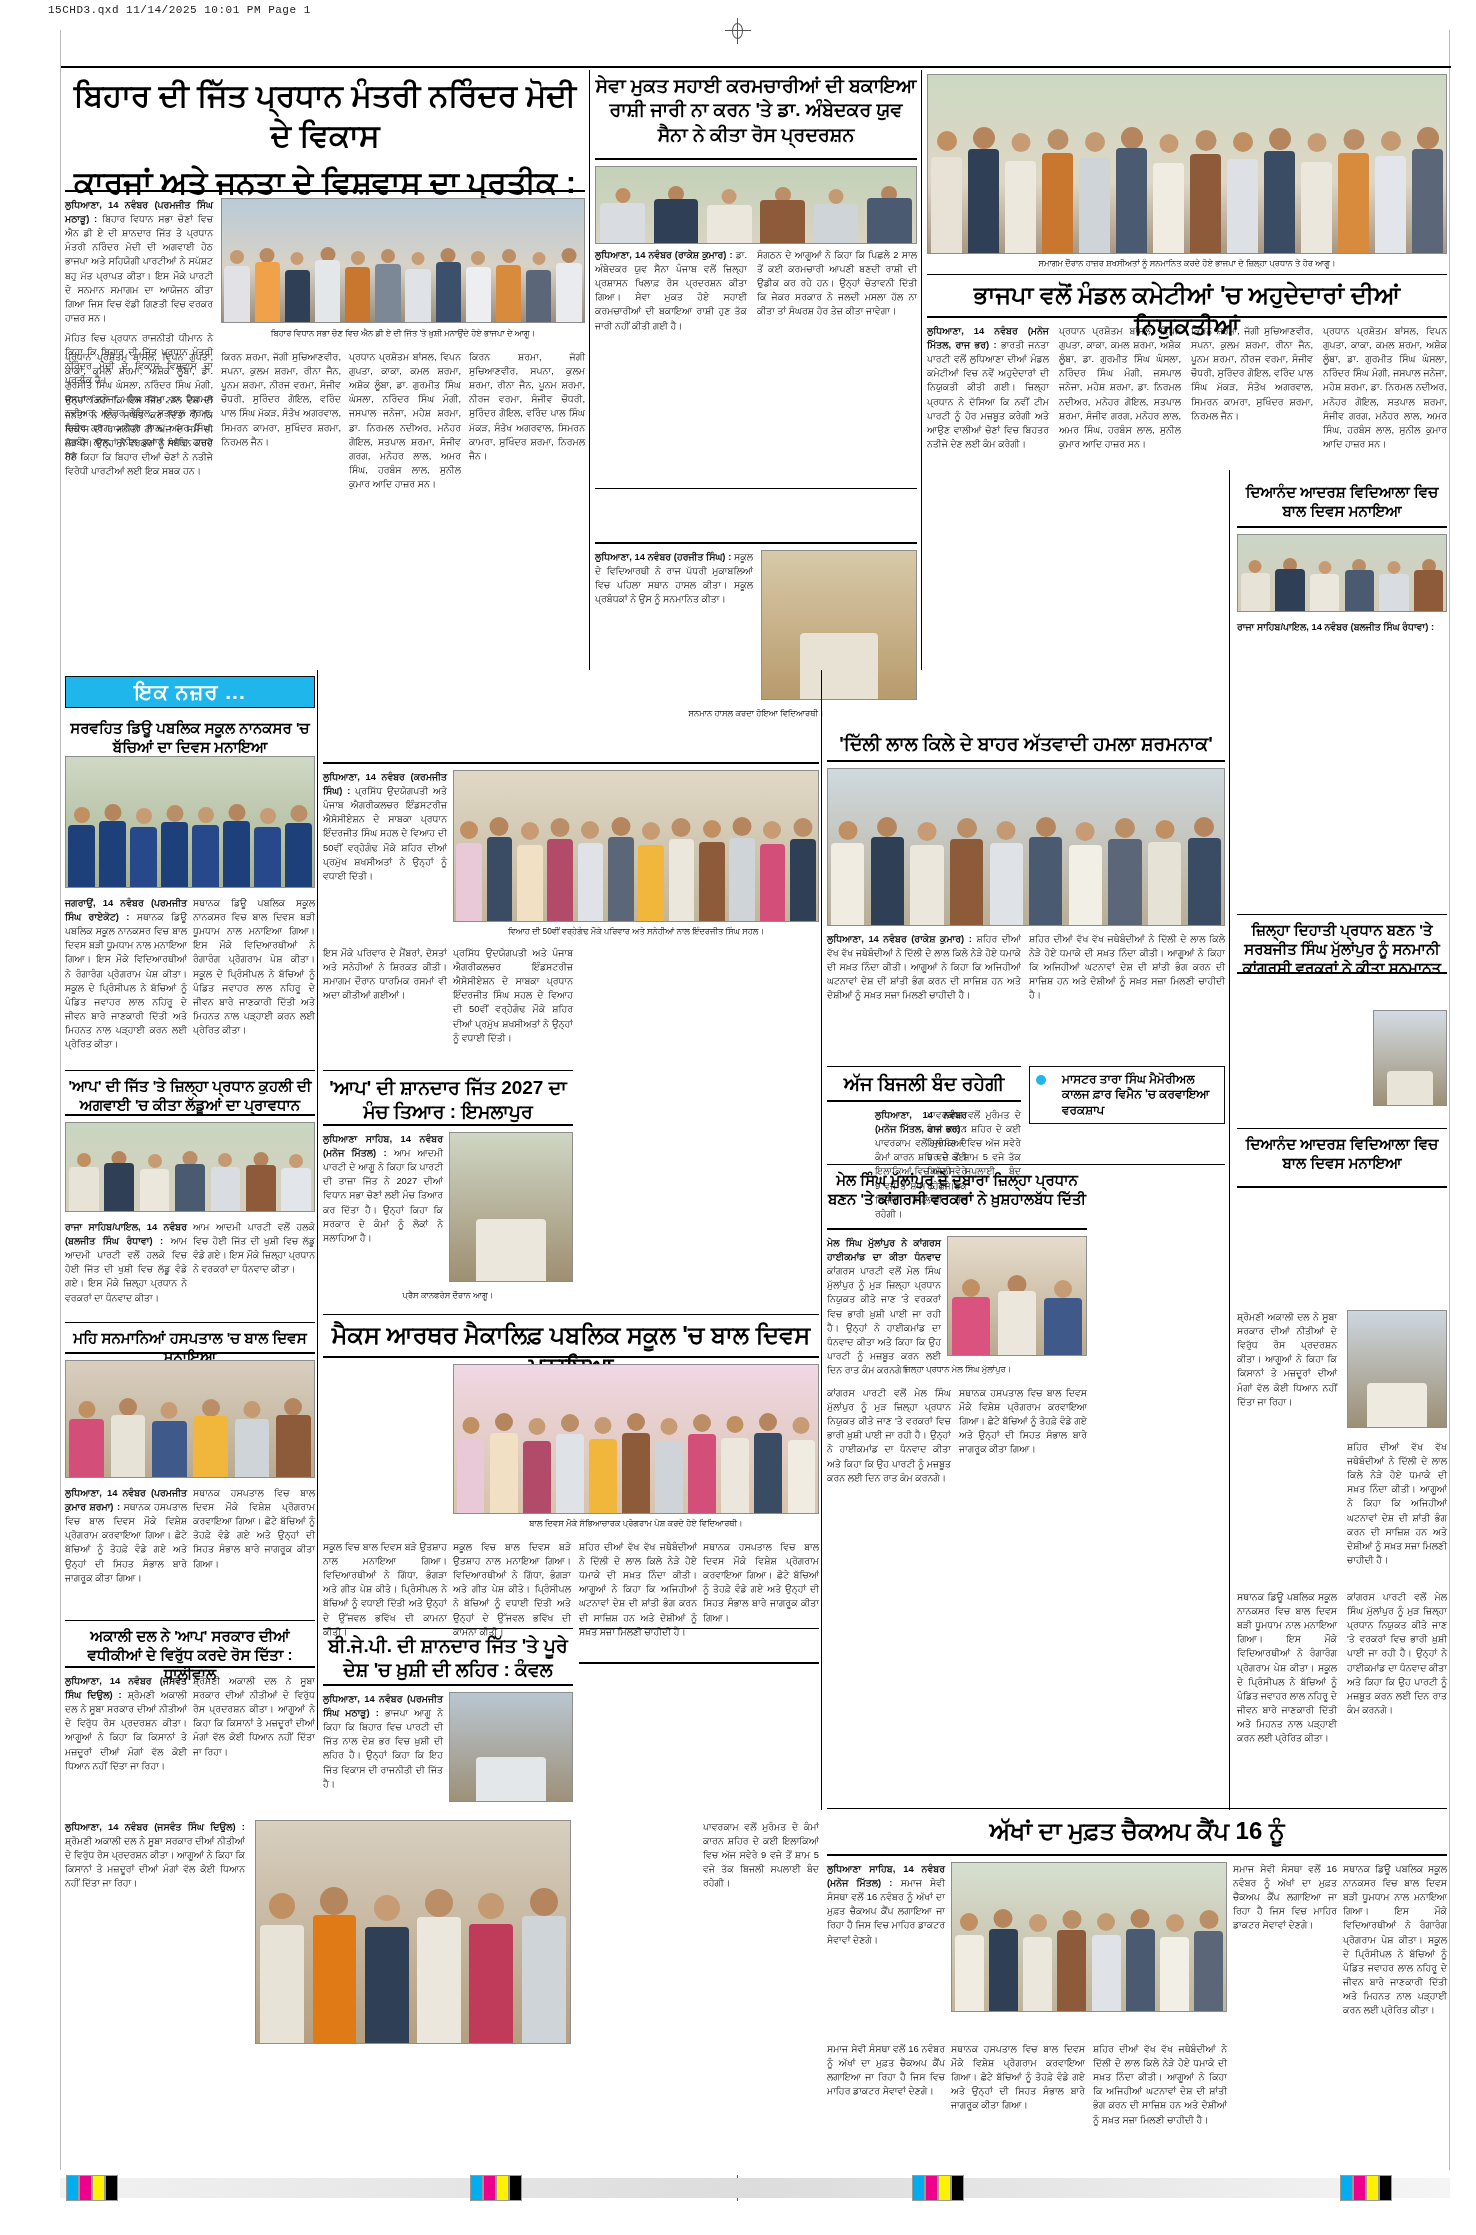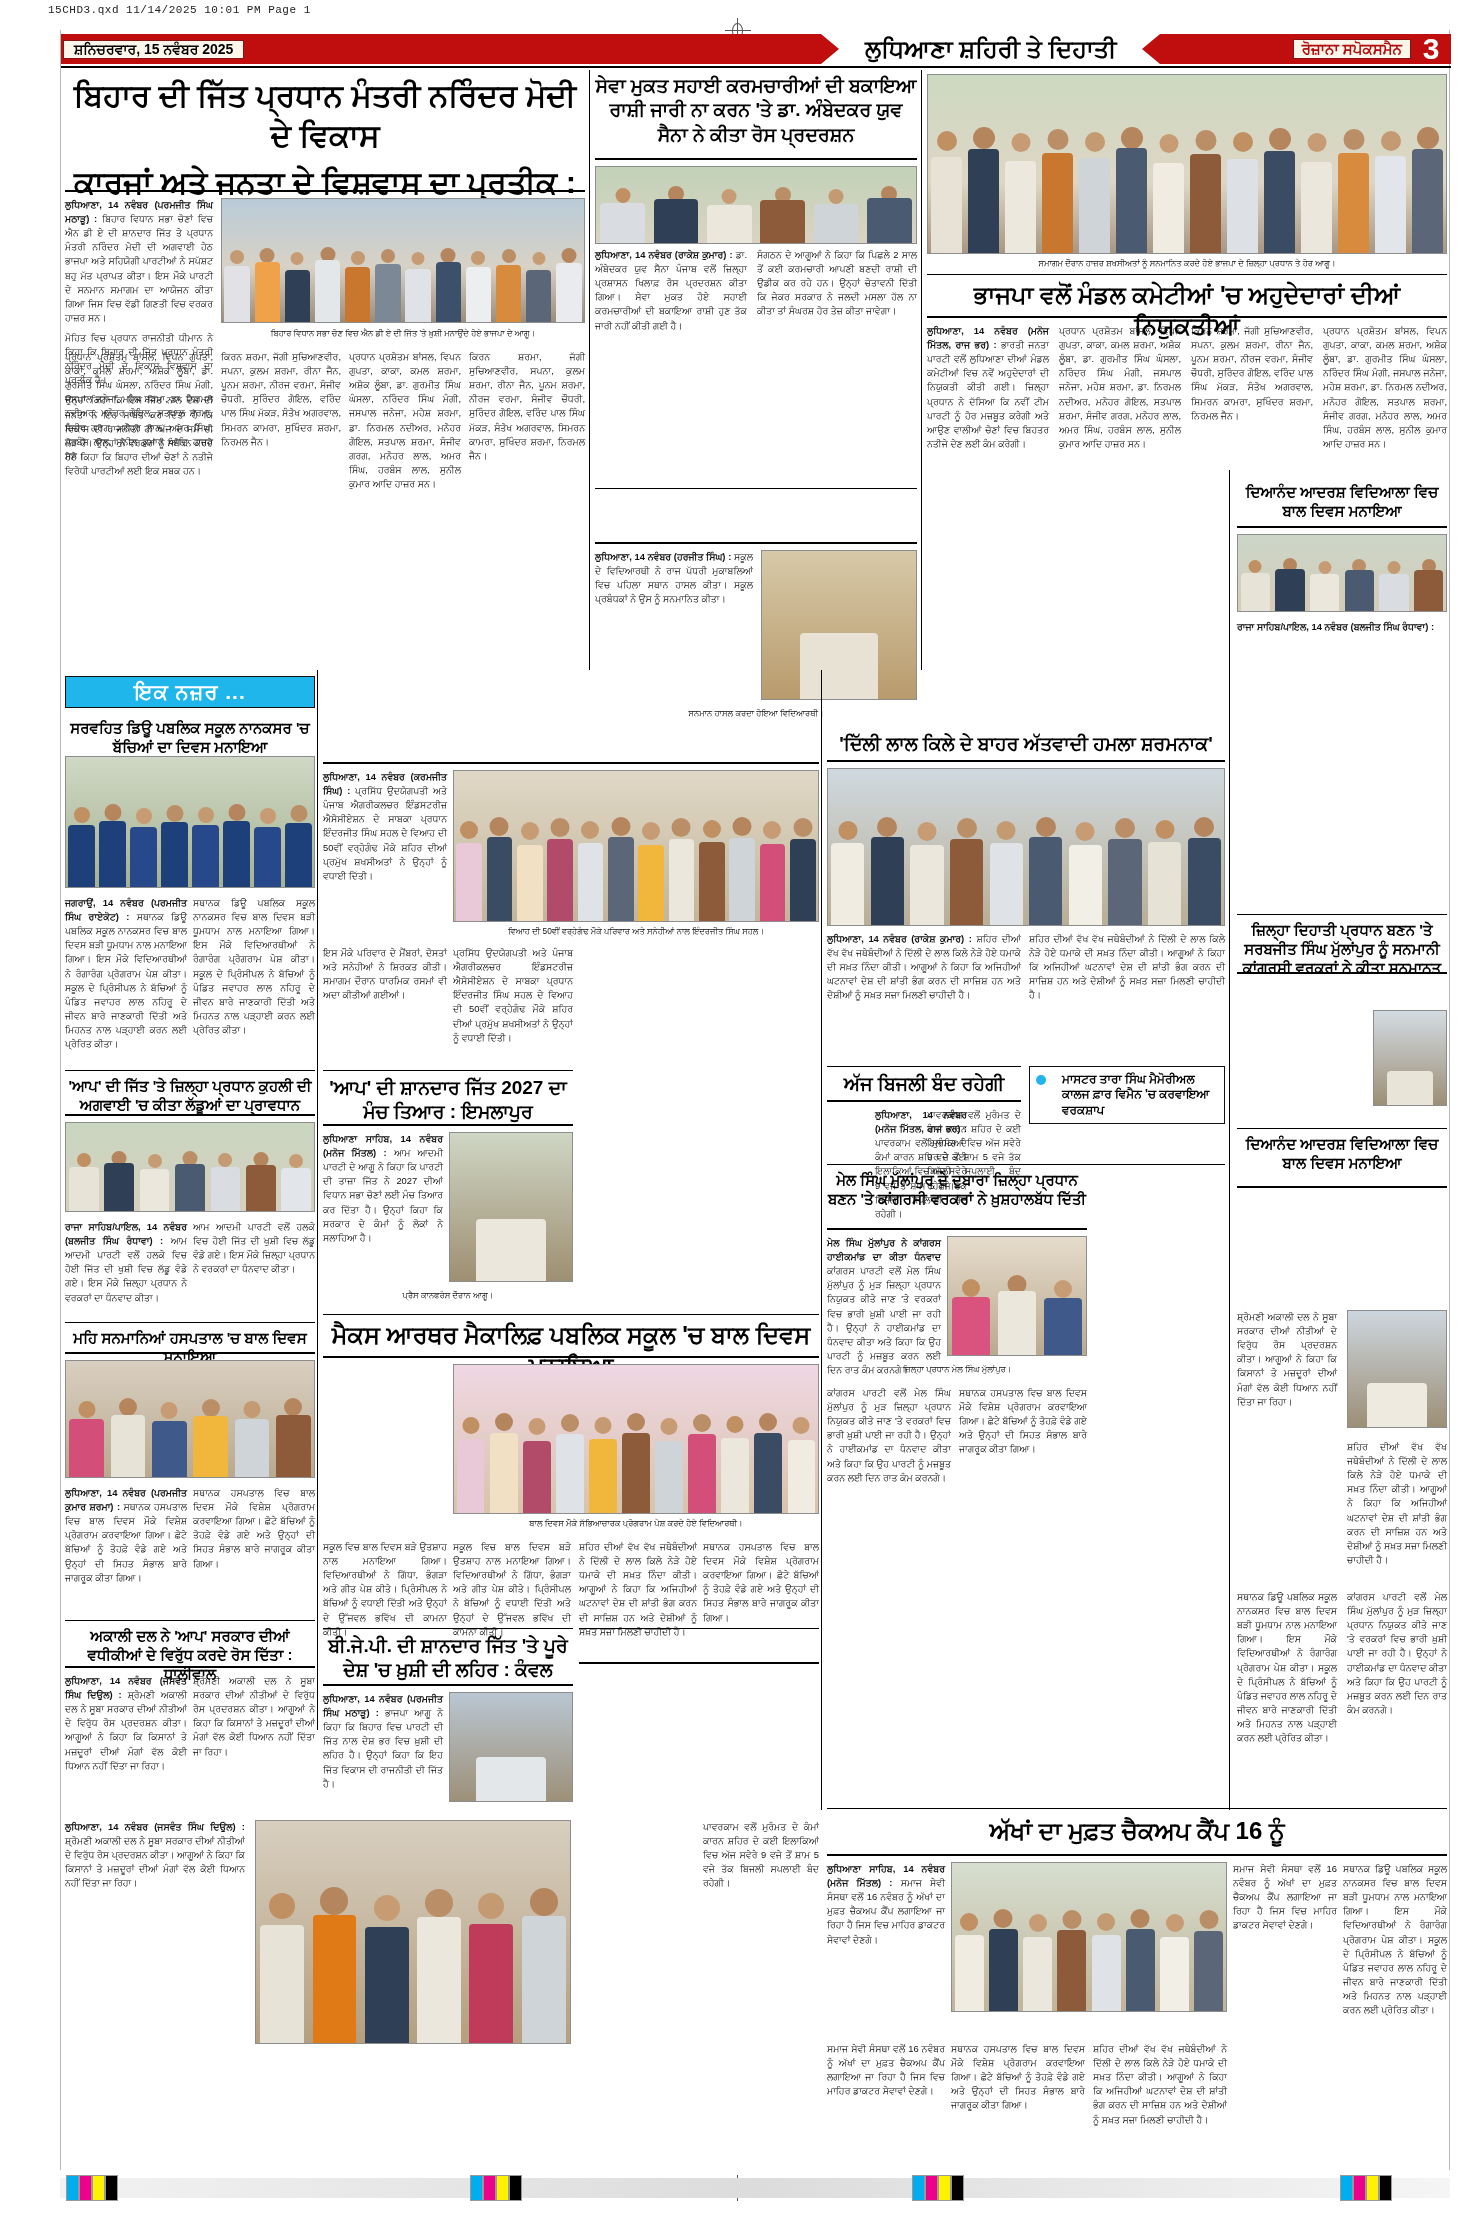--- a/index.html
+++ b/index.html
@@ -124,32 +124,20 @@
 
 <div class="reg-mark" style="left:725px;top:18px;">
   <div class="reg-circle"></div>
 </div>
 <div class="reg-mark" style="left:725px;top:2175px;">
   <div class="reg-circle"></div>
 </div>
 
 <div class="page">
 
-  <div class="masthead">
-    <div class="mh-red" style="flex:0 0 760px;display:flex;align-items:center;">
-      <div class="mh-date">ਸ਼ਨਿਚਰਵਾਰ, 15 ਨਵੰਬਰ 2025</div>
-    </div>
-    <div class="mh-arrow-l"></div>
-    <div class="mh-center">ਲੁਧਿਆਣਾ ਸ਼ਹਿਰੀ ਤੇ ਦਿਹਾਤੀ</div>
-    <div class="mh-arrow-r"></div>
-    <div class="mh-red" style="display:flex;align-items:center;justify-content:flex-end;">
-      <div class="mh-brand">ਰੋਜ਼ਾਨਾ ਸਪੋਕਸਮੈਨ</div>
-    </div>
-    <div class="mh-pageno">3</div>
-  </div>
   <div class="mh-rule"></div>
 
   <div class="col" style="left:4px;top:46px;width:520px;">
     <div class="hl lead">ਬਿਹਾਰ ਦੀ ਜਿੱਤ ਪ੍ਰਧਾਨ ਮੰਤਰੀ ਨਰਿੰਦਰ ਮੋਦੀ ਦੇ ਵਿਕਾਸ</div>
     <div class="hl lead" style="margin-top:8px;">ਕਾਰਜਾਂ ਅਤੇ ਜਨਤਾ ਦੇ ਵਿਸ਼ਵਾਸ ਦਾ ਪ੍ਰਤੀਕ : ਧੀਮਾਨ</div>
   </div>
   <div class="hline" style="left:4px;top:160px;width:520px;height:2px;background:#000;"></div>
 
   <div class="col" style="left:4px;top:168px;width:148px;">
     <div class="body-text">

